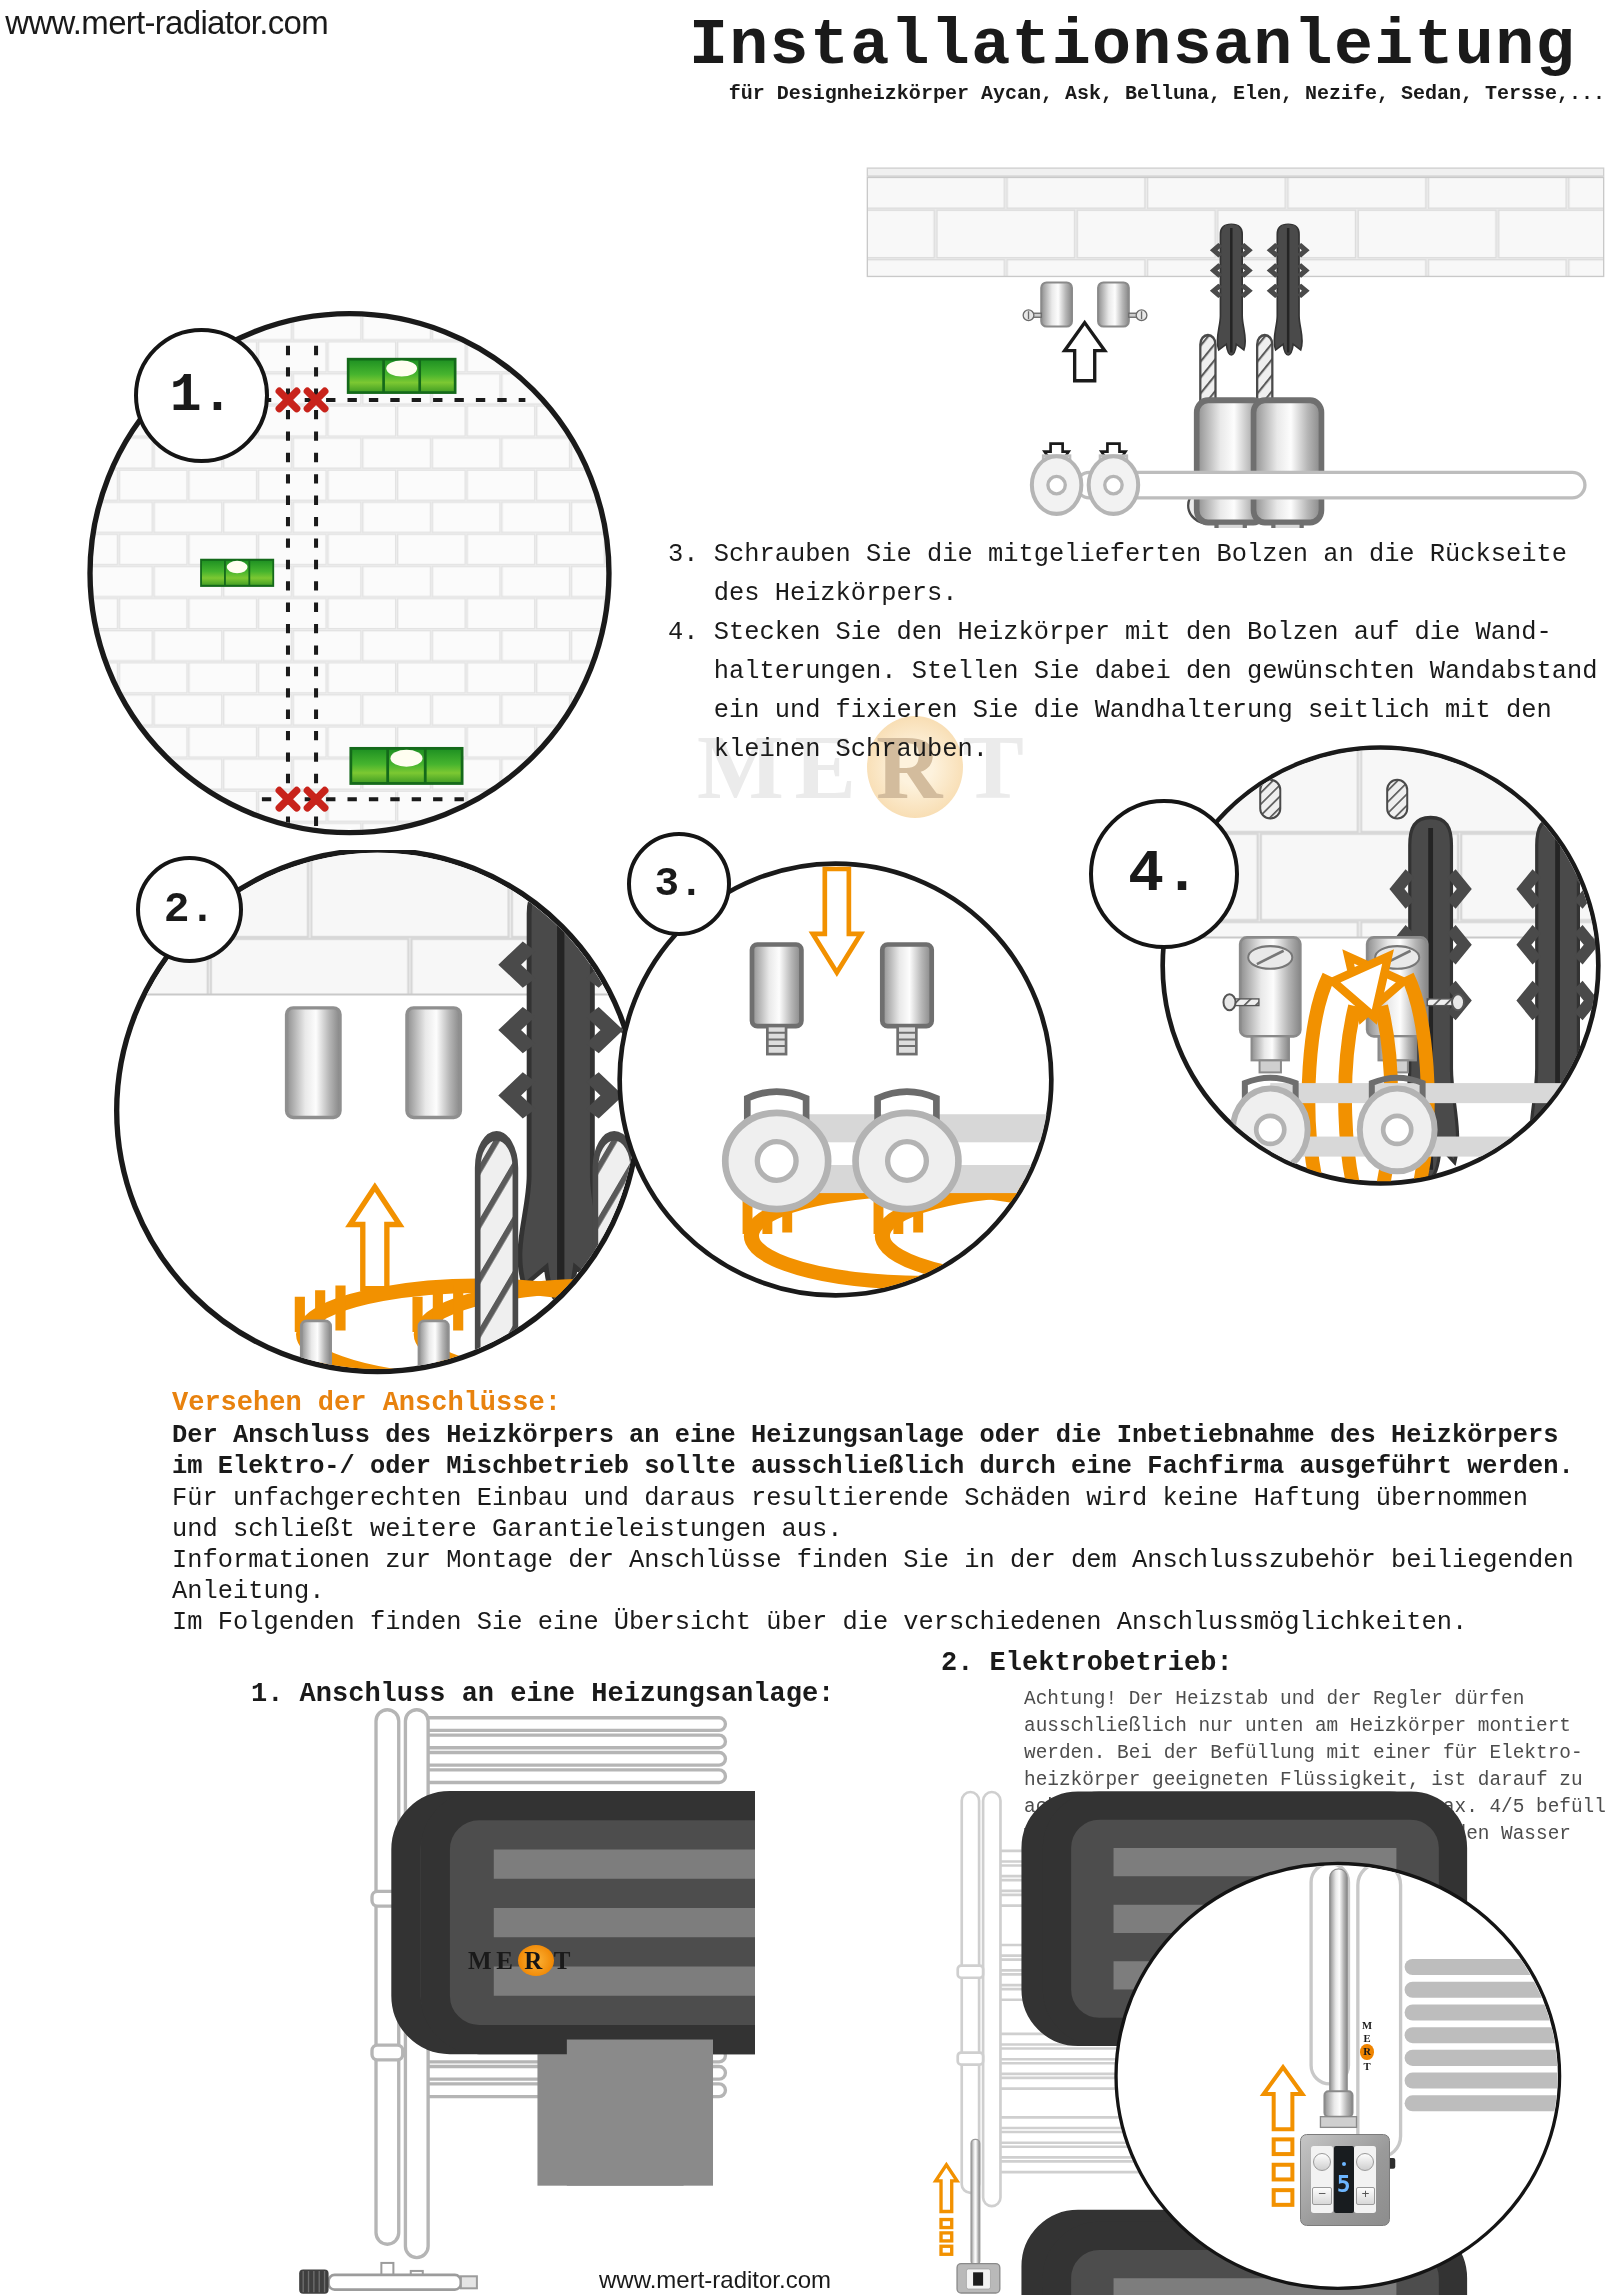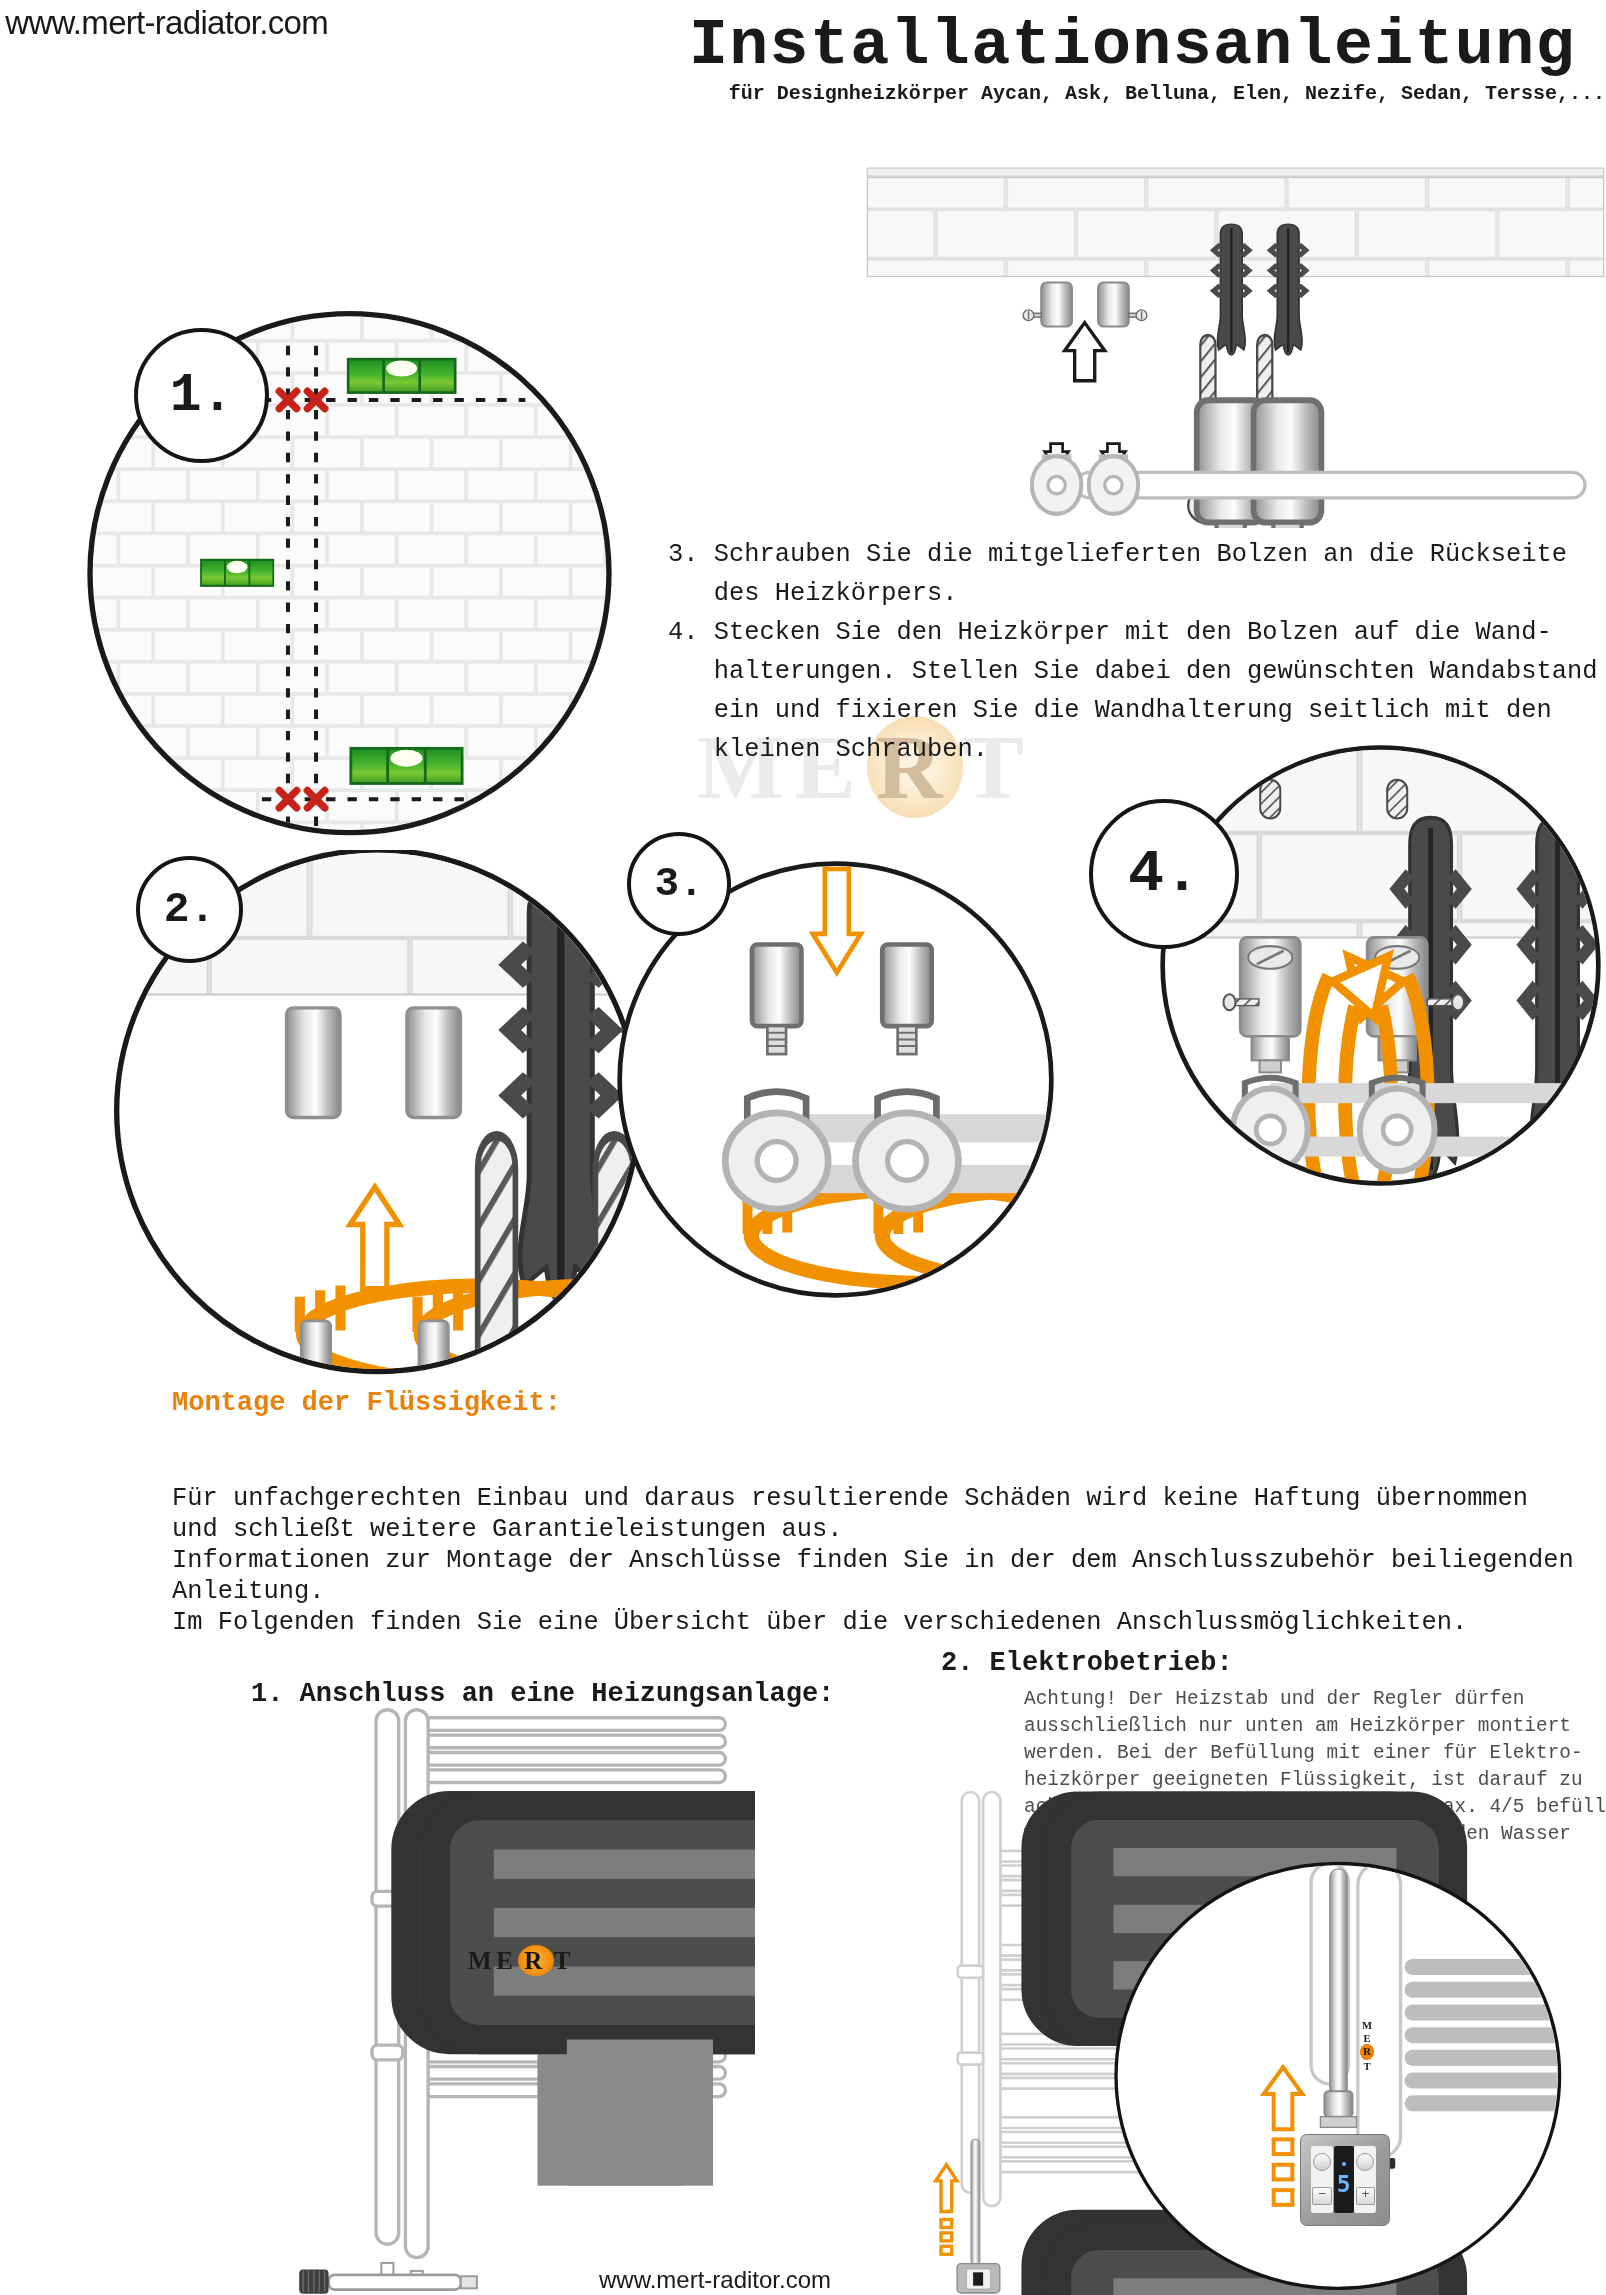--- a/index.html
+++ b/index.html
@@ -328,21 +328,23 @@
         <path d="M317,540 L317,506 Q355,490 393,506 L393,540" fill="none" stroke="#6e6e6e" stroke-width="9"></path>
         <ellipse cx="165" cy="576" rx="56" ry="62" fill="#efefef" stroke="#b3b3b3" stroke-width="9"></ellipse>
         <circle cx="165" cy="576" r="21" fill="#fff" stroke="#b3b3b3" stroke-width="7"></circle>
         <ellipse cx="355" cy="576" rx="56" ry="62" fill="#efefef" stroke="#b3b3b3" stroke-width="9"></ellipse>
         <circle cx="355" cy="576" r="21" fill="#fff" stroke="#b3b3b3" stroke-width="7"></circle>
       </g>
     </g>
   </svg>
   <div class="abs mono badge" style="left:1089px;top:799px;width:142px;height:142px;font-size:60px;">4.</div>
 
-  <div class="abs mono h-orange" style="left:172px;top:1388px;">Montage der Flüssigkeit:</div>
+  <div class="abs mono h-orange" style="left:172px;top:1388px;">Versehen der Anschlüsse:</div>
+  <div class="abs mono paras pre bold" style="left:172px;top:1420px;">Der Anschluss des Heizkörpers an eine Heizungsanlage oder die Inbetiebnahme des Heizkörpers
+im Elektro-/ oder Mischbetrieb sollte ausschließlich durch eine Fachfirma ausgeführt werden.</div>
   <div class="abs mono paras pre" style="left:172px;top:1483px;">Für unfachgerechten Einbau und daraus resultierende Schäden wird keine Haftung übernommen
 und schließt weitere Garantieleistungen aus.
 Informationen zur Montage der Anschlüsse finden Sie in der dem Anschlusszubehör beiliegenden
 Anleitung.
 Im Folgenden finden Sie eine Übersicht über die verschiedenen Anschlussmöglichkeiten.</div>
   <div class="abs mono bold" style="left:251px;top:1648px;font-size:27px;margin-top:31px;">1. Anschluss an eine Heizungsanlage:</div>
   <div class="abs mono bold" style="left:941px;top:1648px;font-size:27px;">2. Elektrobetrieb:</div>
   <div class="abs mono warning pre" style="left:1024px;top:1686px;">Achtung! Der Heizstab und der Regler dürfen
 ausschließlich nur unten am Heizkörper montiert
 werden. Bei der Befüllung mit einer für Elektro-

